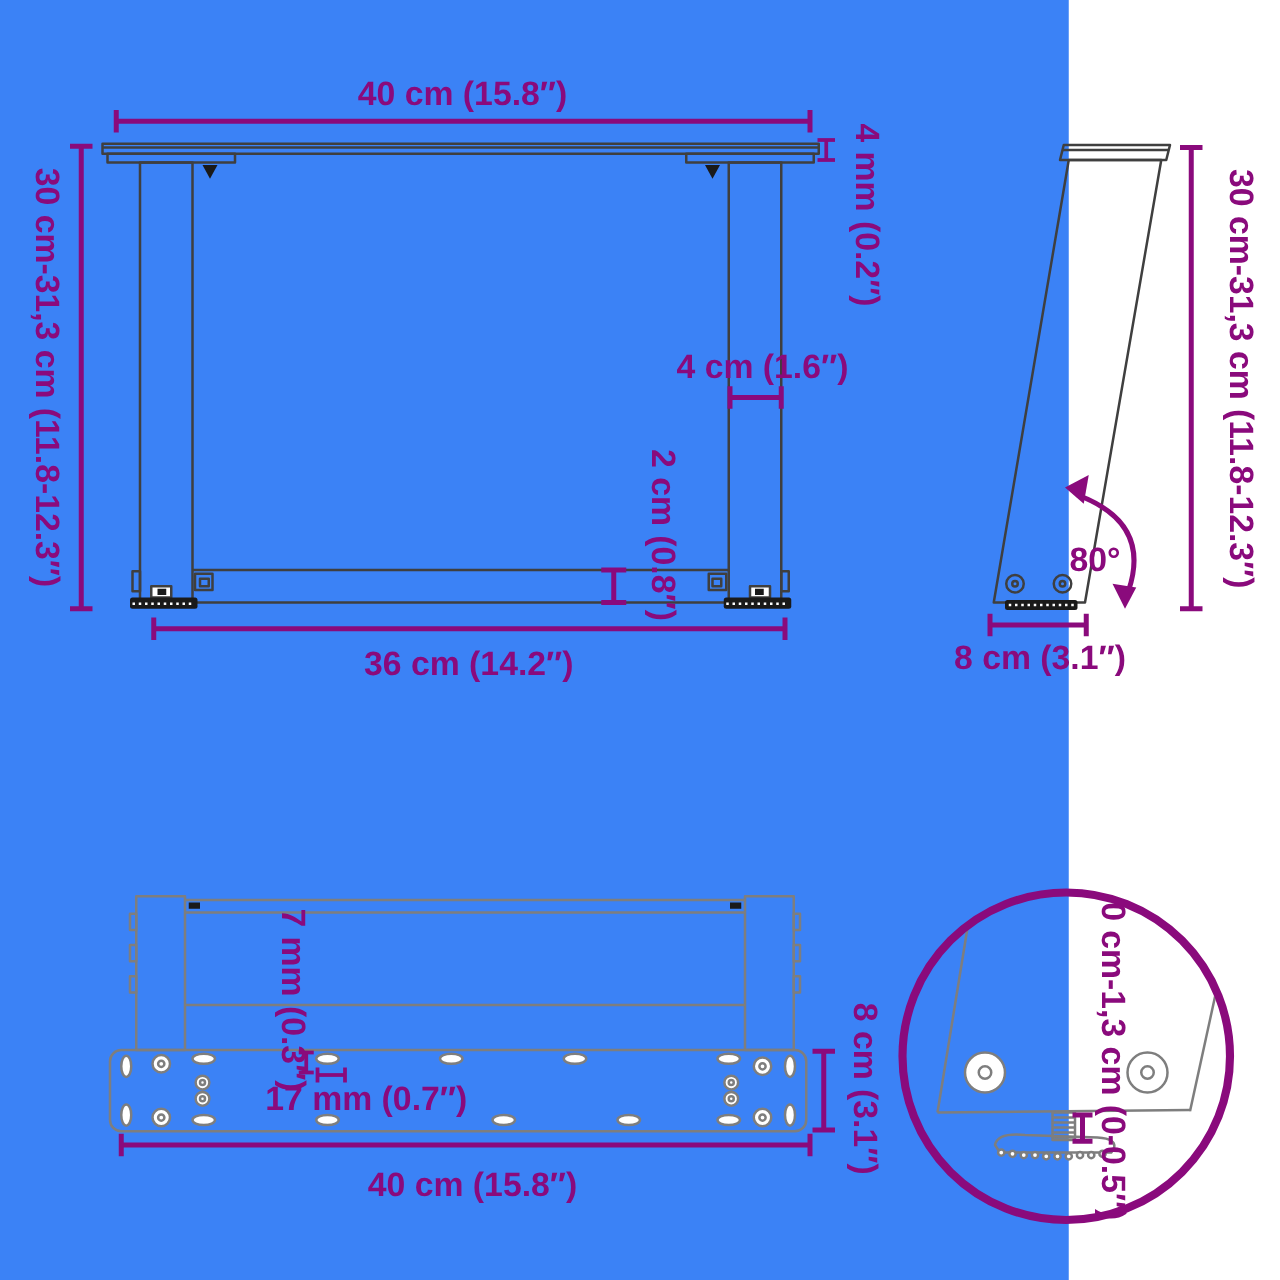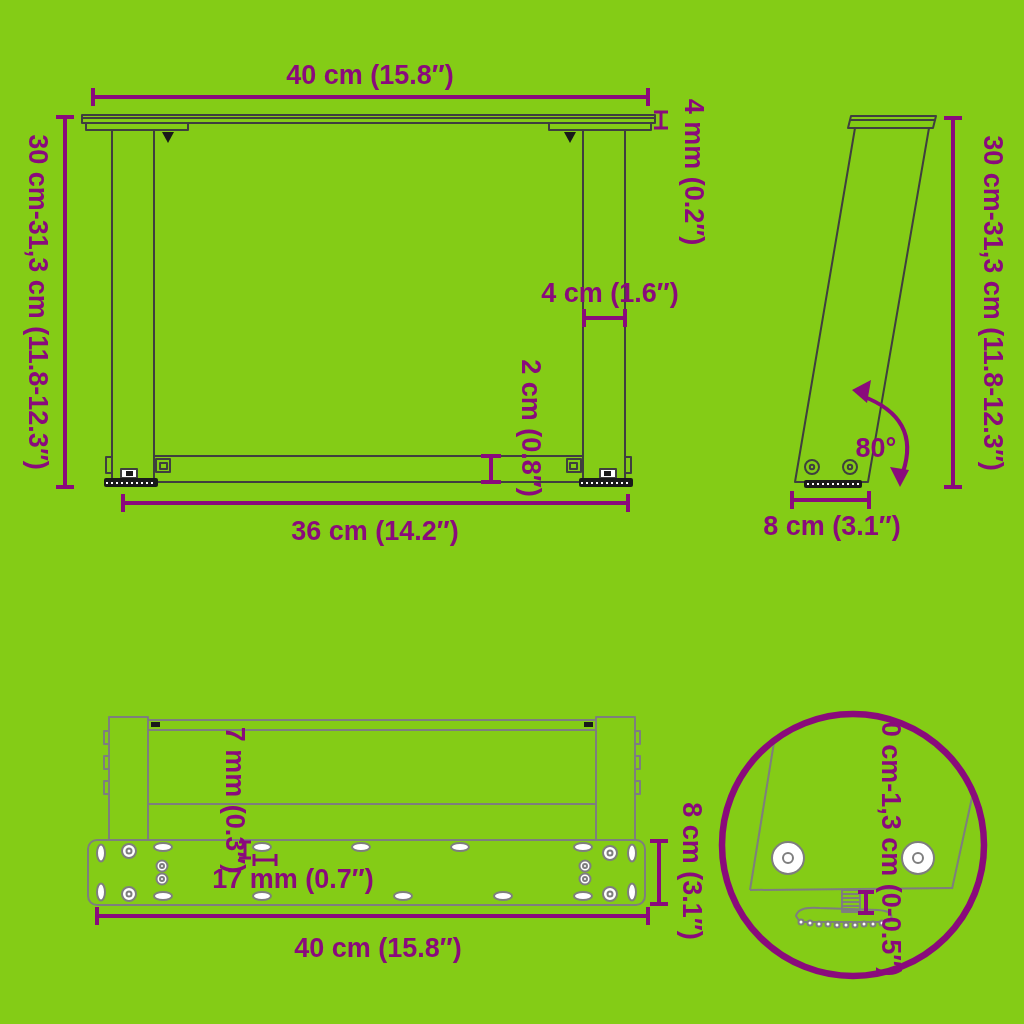--- a/index.html
+++ b/index.html
@@ -1,17 +1,17 @@
 <!DOCTYPE html>
 <html style="--accent: #8A0A7C; --line: #3F3F3F; --gray: #7E7E7E; --dark: #1A1A1A;"><head>
 <meta charset="utf-8">
 <style>
   :root { --accent:#8A0A7C; --line:#3F3F3F; --gray:#7E7E7E; --dark:#1A1A1A; }
   html,body { margin:0; padding:0; background:#fff; }
-  .stage { width:1024px; height:1024px; position:relative; background:#84cc16;
+  .stage { width:855px; height:1024px; position:relative; background:#3b82f6;
            font-family:"Liberation Sans", sans-serif; }
   svg text { font-family:"Liberation Sans", sans-serif; font-weight:bold; }
   .lbl   { fill:var(--accent); font-size:27px; }
   .dim   { stroke:var(--accent); stroke-width:4; fill:none; }
   .dim3  { stroke:var(--accent); stroke-width:3; fill:none; }
   .dim6  { stroke:var(--accent); stroke-width:6.5; fill:none; }
   .accf  { fill:var(--accent); stroke:none; }
   .ln    { stroke:var(--line); stroke-width:2; fill:none; stroke-linejoin:round; }
   .lnf   { stroke:var(--line); stroke-width:2; fill:#fff; stroke-linejoin:round; }
   .gy    { stroke:var(--gray); stroke-width:2; fill:none; stroke-linejoin:round; }

